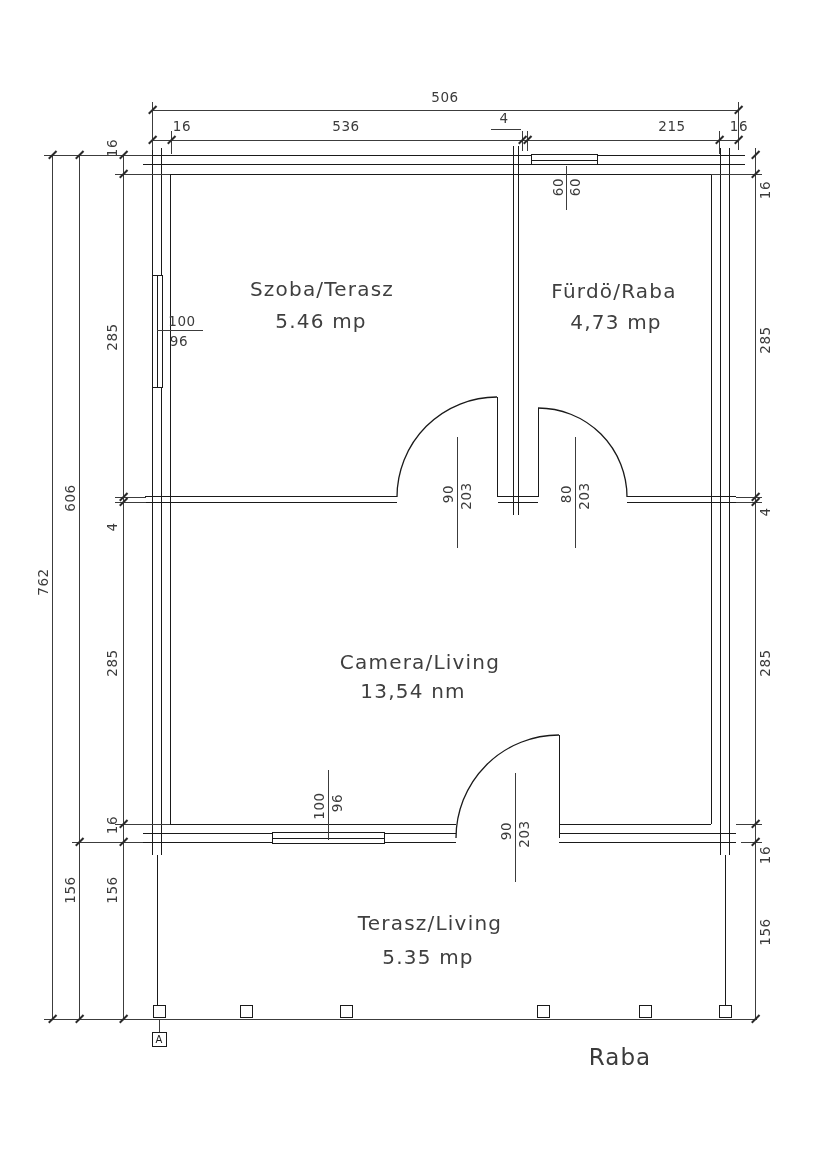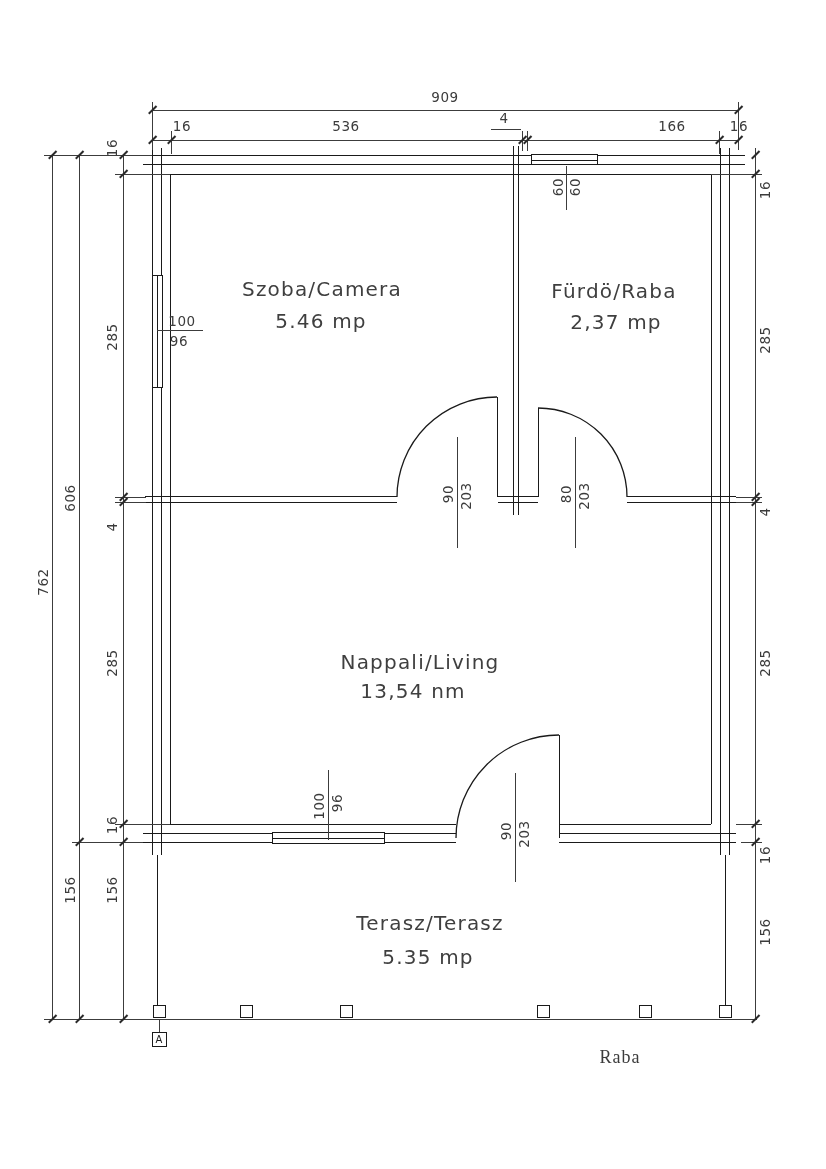--- a/index.html
+++ b/index.html
@@ -17,21 +17,21 @@
   
   .dh{position:absolute;height:1px;background:#3c3c3c;}
   .dv{position:absolute;width:1px;background:#3c3c3c;}
   .tk{position:absolute;width:11px;height:1.6px;background:#2a2a2a;transform:rotate(-45deg);transform-origin:center;}
   
   .ct{position:absolute;transform:translate(-50%,-50%);white-space:nowrap;letter-spacing:.6px;}
   .vt{position:absolute;transform:translate(-50%,-50%) rotate(-90deg);white-space:nowrap;letter-spacing:.6px;}
   .dimtxt{font-size:13.5px;}
   .roomname{font-size:20px;letter-spacing:1.2px;color:#3f3f3f;}
   .roomarea{font-size:20px;letter-spacing:1.2px;color:#3f3f3f;}
-  .sig{font-size:18px;letter-spacing:1px;font-family:Liberation Serif, serif;}
+  .sig{font-size:23px;letter-spacing:1px;}
   .marker{position:absolute;box-sizing:border-box;border:1.2px solid #1a1a1a;width:15px;height:15px;
           display:flex;align-items:center;justify-content:center;font-size:10px;color:#1a1a1a;background:#fff;}
   .post{position:absolute;box-sizing:border-box;width:13px;height:13px;border:1.6px solid #1a1a1a;background:#fff;}
   svg.arcs{position:absolute;left:0;top:0;pointer-events:none;}
 </style>
 </head>
 <body>
 
 <div id="plan">
 
@@ -135,25 +135,25 @@
   <div class="tk" style="left:117.5px;top:1018.4px;"></div>
 
   <div class="tk" style="left:749.5px;top:154.4px;"></div>
   <div class="tk" style="left:749.5px;top:173.4px;"></div>
   <div class="tk" style="left:749.5px;top:496.4px;"></div>
   <div class="tk" style="left:749.5px;top:501.4px;"></div>
   <div class="tk" style="left:749.5px;top:823.4px;"></div>
   <div class="tk" style="left:749.5px;top:841.4px;"></div>
   <div class="tk" style="left:749.5px;top:1018.4px;"></div>
 
-  <div class="ct dimtxt" style="left:445px;top:97px;">909</div>
+  <div class="ct dimtxt" style="left:445px;top:97px;">506</div>
   <div class="ct dimtxt" style="left:182px;top:126px;">16</div>
   <div class="ct dimtxt" style="left:346px;top:126px;">536</div>
   <div class="ct dimtxt" style="left:504px;top:118px;">4</div>
-  <div class="ct dimtxt" style="left:672px;top:126px;">166</div>
+  <div class="ct dimtxt" style="left:672px;top:126px;">215</div>
   <div class="ct dimtxt" style="left:739px;top:126px;">16</div>
 
   <div class="vt dimtxt" style="left:43px;top:582px;">762</div>
   <div class="vt dimtxt" style="left:70px;top:498px;">606</div>
   <div class="vt dimtxt" style="left:70px;top:890px;">156</div>
 
   <div class="vt dimtxt" style="left:112px;top:148px;">16</div>
   <div class="vt dimtxt" style="left:112px;top:337px;">285</div>
   <div class="vt dimtxt" style="left:112px;top:527px;">4</div>
   <div class="vt dimtxt" style="left:112px;top:663px;">285</div>
@@ -184,26 +184,26 @@
   <div class="vt dimtxt" style="left:466px;top:496px;">203</div>
 
   <div class="dv" style="left:575px;top:437px;height:111px;"></div>
   <div class="vt dimtxt" style="left:566px;top:494px;">80</div>
   <div class="vt dimtxt" style="left:584px;top:496px;">203</div>
 
   <div class="dv" style="left:515px;top:773px;height:109px;"></div>
   <div class="vt dimtxt" style="left:506px;top:831px;">90</div>
   <div class="vt dimtxt" style="left:524px;top:834px;">203</div>
 
-  <div class="ct roomname" style="left:322px;top:289px;">Szoba/Camera</div>
+  <div class="ct roomname" style="left:322px;top:289px;">Szoba/Terasz</div>
   <div class="ct roomarea" style="left:321px;top:321px;">5.46 mp</div>
   <div class="ct roomname" style="left:614px;top:291px;">Fürdö/Raba</div>
-  <div class="ct roomarea" style="left:616px;top:322px;">2,37 mp</div>
-  <div class="ct roomname" style="left:420px;top:662px;">Nappali/Living</div>
+  <div class="ct roomarea" style="left:616px;top:322px;">4,73 mp</div>
+  <div class="ct roomname" style="left:420px;top:662px;">Camera/Living</div>
   <div class="ct roomarea" style="left:413px;top:691px;text-align:center;">13,54 nm</div>
-  <div class="ct roomname" style="left:430px;top:923px;">Terasz/Terasz</div>
+  <div class="ct roomname" style="left:430px;top:923px;">Terasz/Living</div>
   <div class="ct roomarea" style="left:428px;top:957px;">5.35 mp</div>
 
   <div class="dv" style="left:158.5px;top:1019px;height:13px;"></div>
   <div class="marker" style="left:151.5px;top:1032px;">A</div>
   <div class="ct sig" style="left:620px;top:1057px;">Raba</div>
 
 </div>
 
 </body></html>

